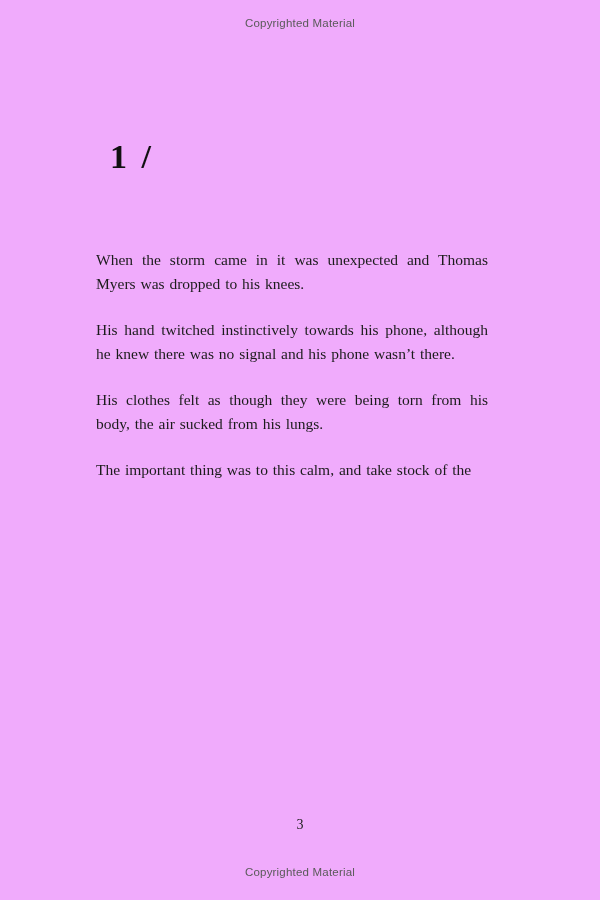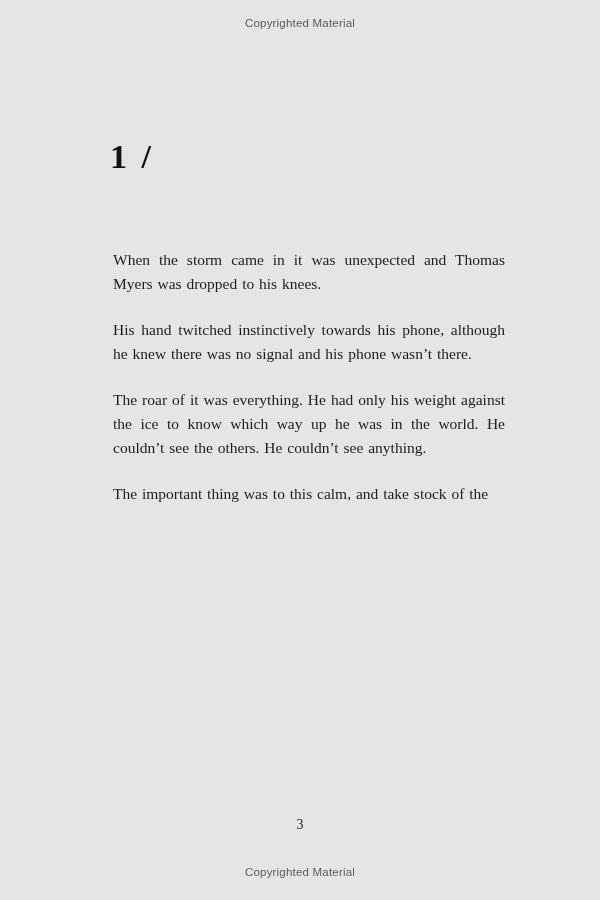--- a/index.html
+++ b/index.html
@@ -4,21 +4,21 @@
   <style>
     html, body {
       margin: 0;
       padding: 0;
       background: #ffffff;
     }
     .page {
       position: relative;
       width: 600px;
       height: 900px;
-      background: #e5e5e5;
+      background: #f0abfc;
       font-family: "Liberation Serif", serif;
       color: #1c1c1c;
       overflow: hidden;
       margin: 0 auto;
     }
     .copyright {
       position: absolute;
       left: 0;
       width: 100%;
       text-align: center;
@@ -34,21 +34,21 @@
       left: 110px;
       top: 138px;
       font-size: 34px;
       font-weight: 700;
       letter-spacing: 3px;
       color: #111111;
       font-family: "Liberation Serif", serif;
     }
     .body-text {
       position: absolute;
-      left: 113px;
+      left: 96px;
       top: 248px;
       width: 392px;
       font-size: 15.5px;
       line-height: 24px;
       text-align: justify;
       color: #1c1c1c;
     }
     .body-text p {
       margin: 0 0 22px 0;
       word-spacing: 1px;
@@ -69,21 +69,21 @@
 
 <div class="page">
 
   <div class="copyright top">Copyrighted Material</div>
 
   <div class="chapter-heading">1 /</div>
 
   <div class="body-text">
     <p>When the storm came in it was unexpected and Thomas Myers was dropped to his knees.</p>
     <p>His hand twitched instinctively towards his phone, although he knew there was no signal and his phone wasn’t there.</p>
-    <p>The roar of it was everything. He had only his weight against the ice to know which way up he was in the world. He couldn’t see the others. He couldn’t see anything.</p>
+    <p>His clothes felt as though they were being torn from his body, the air sucked from his lungs.</p>
     <p>The important thing was to this calm, and take stock of the</p>
   </div>
 
   <div class="page-number">3</div>
 
   <div class="copyright bottom">Copyrighted Material</div>
 
 </div>
 
 </body></html>

